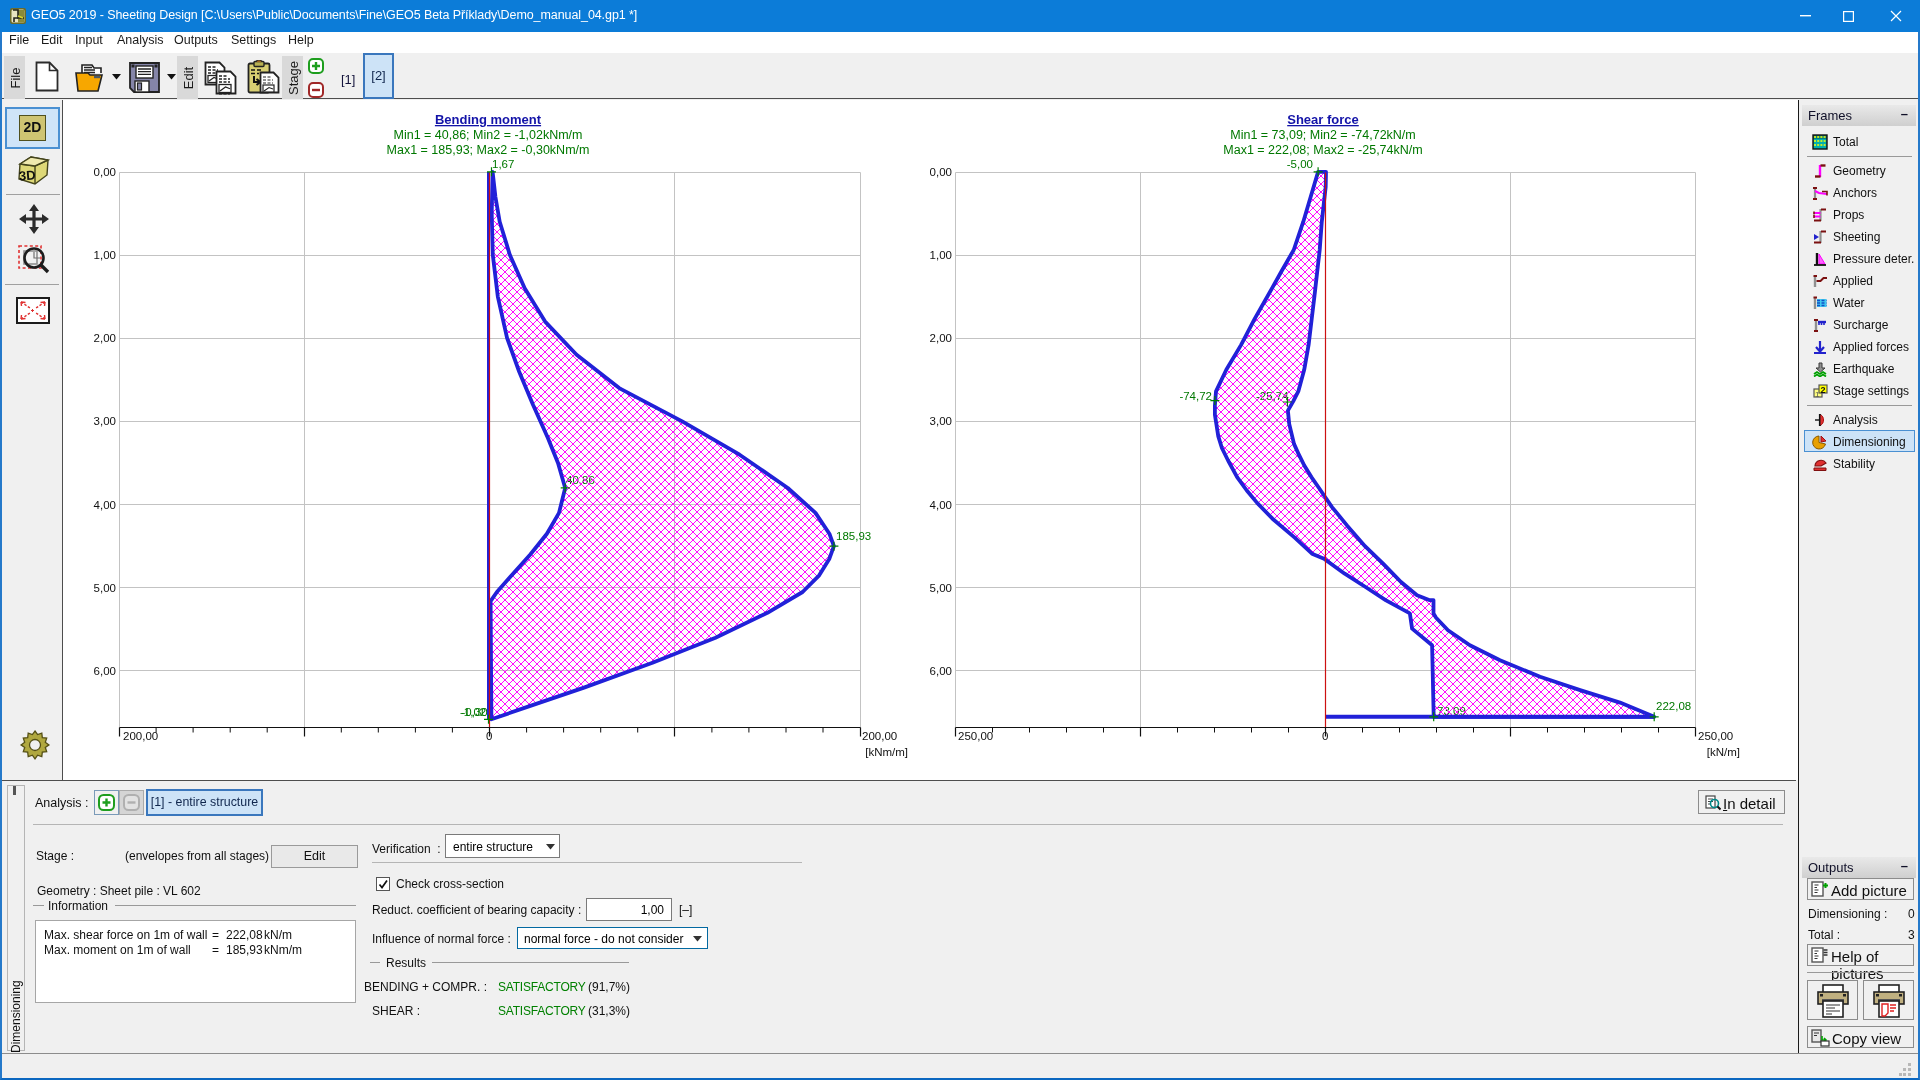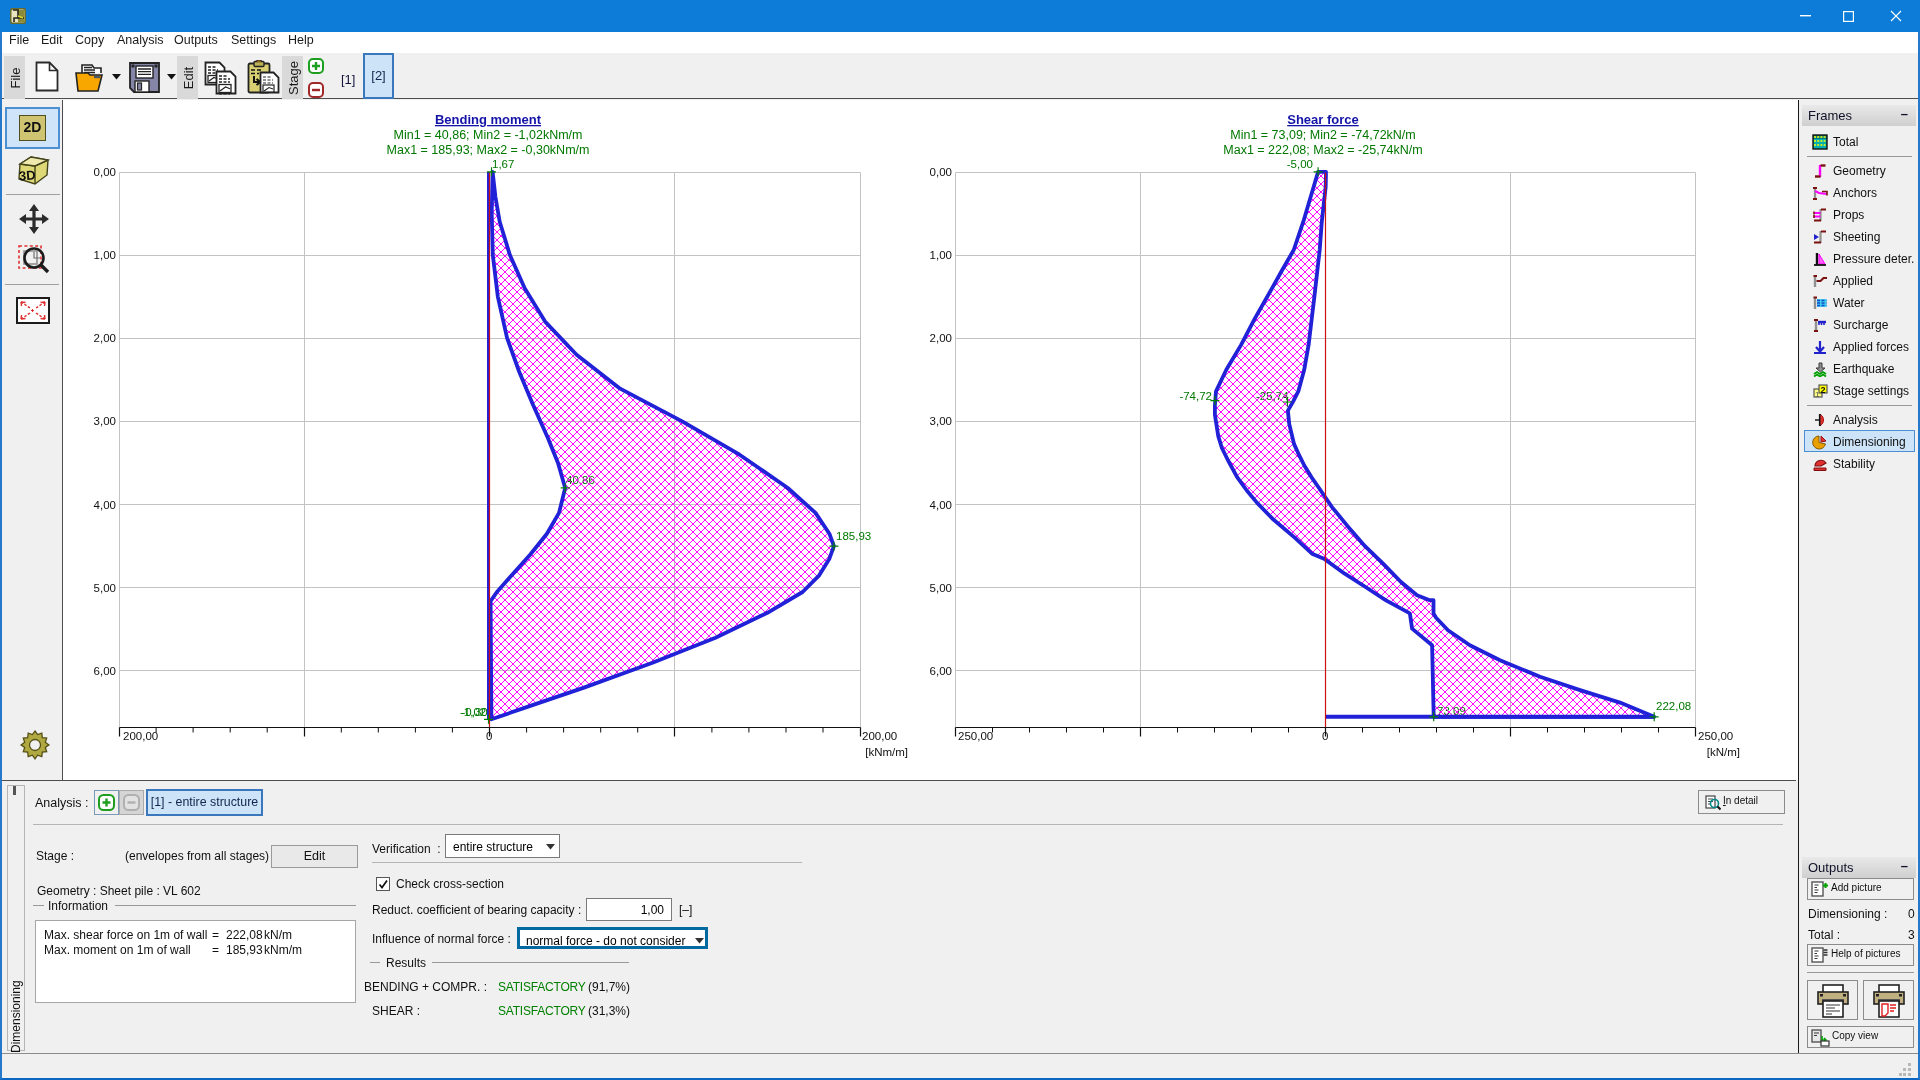--- a/index.html
+++ b/index.html
@@ -11,53 +11,54 @@
 .vstrip span{position:absolute;left:50%;top:50%;transform:translate(-50%,-50%) rotate(-90deg);font-size:13px;white-space:nowrap}
 #canvas{position:absolute;left:62px;top:100px;width:1736px;height:680px;background:#fff;border-left:1px solid #4d4d4d}
 #sidebar{position:absolute;left:2px;top:100px;width:77px;height:680px;background:#f0f0f0}
 #rightcol{position:absolute;left:1798px;top:100px;width:120px;height:953px;background:#f0f0f0;border-left:1px solid #1a1a1a}
 #bottompanel{position:absolute;left:0;top:780px;width:1798px;height:273px;background:#f0f0f0}
 .mitem{position:absolute;top:1px;font-size:12.5px}
 .frhead{position:absolute;left:3px;width:114px;height:21px;background:linear-gradient(#e9e9e9,#cfcfcf);font-size:13px;color:#101028}
 .fritem{position:absolute;left:8px;height:20px;font-size:12px;color:#101010;white-space:nowrap}
 .fritem svg{position:absolute;left:5px;top:2px}
 .fritem .lab{position:absolute;left:26px;top:3px}
-.btn{position:absolute;background:#f0f0f0;border:1px solid #8c8c8c;font-size:10px;color:#101010}
+.btn{position:absolute;background:#f0f0f0;border:1px solid #8c8c8c;font-size:15px;color:#101010}
 .gbtn{position:absolute;background:#e9e9e9;border:1px solid #9a9a9a;font-size:12.5px;color:#101010;text-align:center}
 .bluebtn{position:absolute;background:#cde3f7;border:2px solid #3a77bd;font-size:13px;color:#10264d;text-align:center}
 .lbl.grn{color:#008000 !important}
 .lbl{position:absolute;font-size:12px;color:#101010;white-space:nowrap}
 .b{font-weight:normal}
 svg{display:block}
 #winborder{position:absolute;left:0;top:32px;width:1920px;height:1048px;pointer-events:none;border-left:2px solid #2579ca;border-right:2px solid #2579ca;border-bottom:2px solid #0b67c0}
 </style></head>
 <body>
 <div id="titlebar">
  <svg class="abs" style="left:10px;top:8px" width="16" height="16">
       <rect x="0" y="0" width="16" height="16" rx="2" fill="#6b6b2a"></rect>
       <rect x="1.5" y="1.5" width="13" height="13" rx="1.5" fill="#e8e4c0"></rect>
       <rect x="8" y="2" width="6.5" height="12.5" fill="#8a8a3a"></rect>
       <path d="M3 2 h5 v8 h6" stroke="#23231a" stroke-width="1.6" fill="none"></path>
       <path d="M4 14 v-4 h4" stroke="#23231a" stroke-width="1.6" fill="none"></path>
       <path d="M8 8 l5 2" stroke="#d8d830" stroke-width="1.8" fill="none"></path>
     </svg>
+ <span class="abs" style="left:31px;top:8px;letter-spacing:-0.08px">GEO5 2019 - Sheeting Design [C:\Users\Public\Documents\Fine\GEO5 Beta Příklady\Demo_manual_04.gp1 *]</span>
  <svg class="abs" style="left:1800px;top:15px" width="11" height="2">
       <rect width="11" height="1.4" fill="#fff"></rect>
     </svg>
  <svg class="abs" style="left:1843px;top:11px" width="11" height="11">
       <rect x="0.6" y="0.6" width="9.8" height="9.8" fill="none" stroke="#fff" stroke-width="1.2"></rect>
     </svg>
  <svg class="abs" style="left:1890px;top:10px" width="12" height="12">
       <path d="M1 1 L11 11 M11 1 L1 11" stroke="#fff" stroke-width="1.2"></path>
     </svg>
 </div>
 <div id="menubar">
  <span class="mitem" style="left:9px">File</span>
  <span class="mitem" style="left:41px">Edit</span>
- <span class="mitem" style="left:75px">Copy</span>
+ <span class="mitem" style="left:75px">Input</span>
  <span class="mitem" style="left:117px">Analysis</span>
  <span class="mitem" style="left:174px">Outputs</span>
  <span class="mitem" style="left:231px">Settings</span>
  <span class="mitem" style="left:288px">Help</span>
 </div>
 <div id="toolbar">
  <div class="vstrip" style="left:2px">
       <span>File</span>
     </div>
  <svg class="abs" style="left:33px;top:8px" width="24" height="31">
@@ -550,21 +551,21 @@
         <path d="M1.5 5.5 l2.5 3 5-7" fill="none" stroke="#111" stroke-width="1.7"></path>
       </svg>
     </div>
  <div class="lbl" style="left:396px;top:97px">Check cross-section</div>
  <div class="lbl" style="left:372px;top:123px">Reduct. coefficient of bearing capacity :</div>
  <div class="abs" style="left:586px;top:118px;width:86px;height:23px;background:#fff;border:1px solid #7a7a7a">
       <span style="position:absolute;right:7px;top:4px;font-size:12px">1,00</span>
     </div>
  <div class="lbl" style="left:679px;top:123px">[–]</div>
  <div class="lbl" style="left:372px;top:152px">Influence of normal force :</div>
- <div class="abs" style="left:517px;top:147px;width:191px;height:22px;background:#fff;border:3px solid #0369a1">
+ <div class="abs" style="left:517px;top:147px;width:191px;height:22px;background:#fff;border:1px solid #0369a1">
       <span style="position:absolute;left:6px;top:4px;font-size:12px">normal force - do not consider</span>
       <svg class="abs" style="left:175px;top:8px" width="9" height="6">
         <path d="M0 0 h9 l-4.5 5.5 Z" fill="#333"></path>
       </svg>
     </div>
  <div class="abs" style="left:370px;top:182px;width:10px;height:1px;background:#999"></div>
  <div class="lbl b" style="left:386px;top:176px">Results</div>
  <div class="abs" style="left:432px;top:182px;width:197px;height:1px;background:#999"></div>
  <div class="lbl b" style="left:364px;top:200px">BENDING + COMPR. :</div>
  <div class="lbl b grn" style="left:498px;top:200px;letter-spacing:-0.2px">SATISFACTORY</div>

